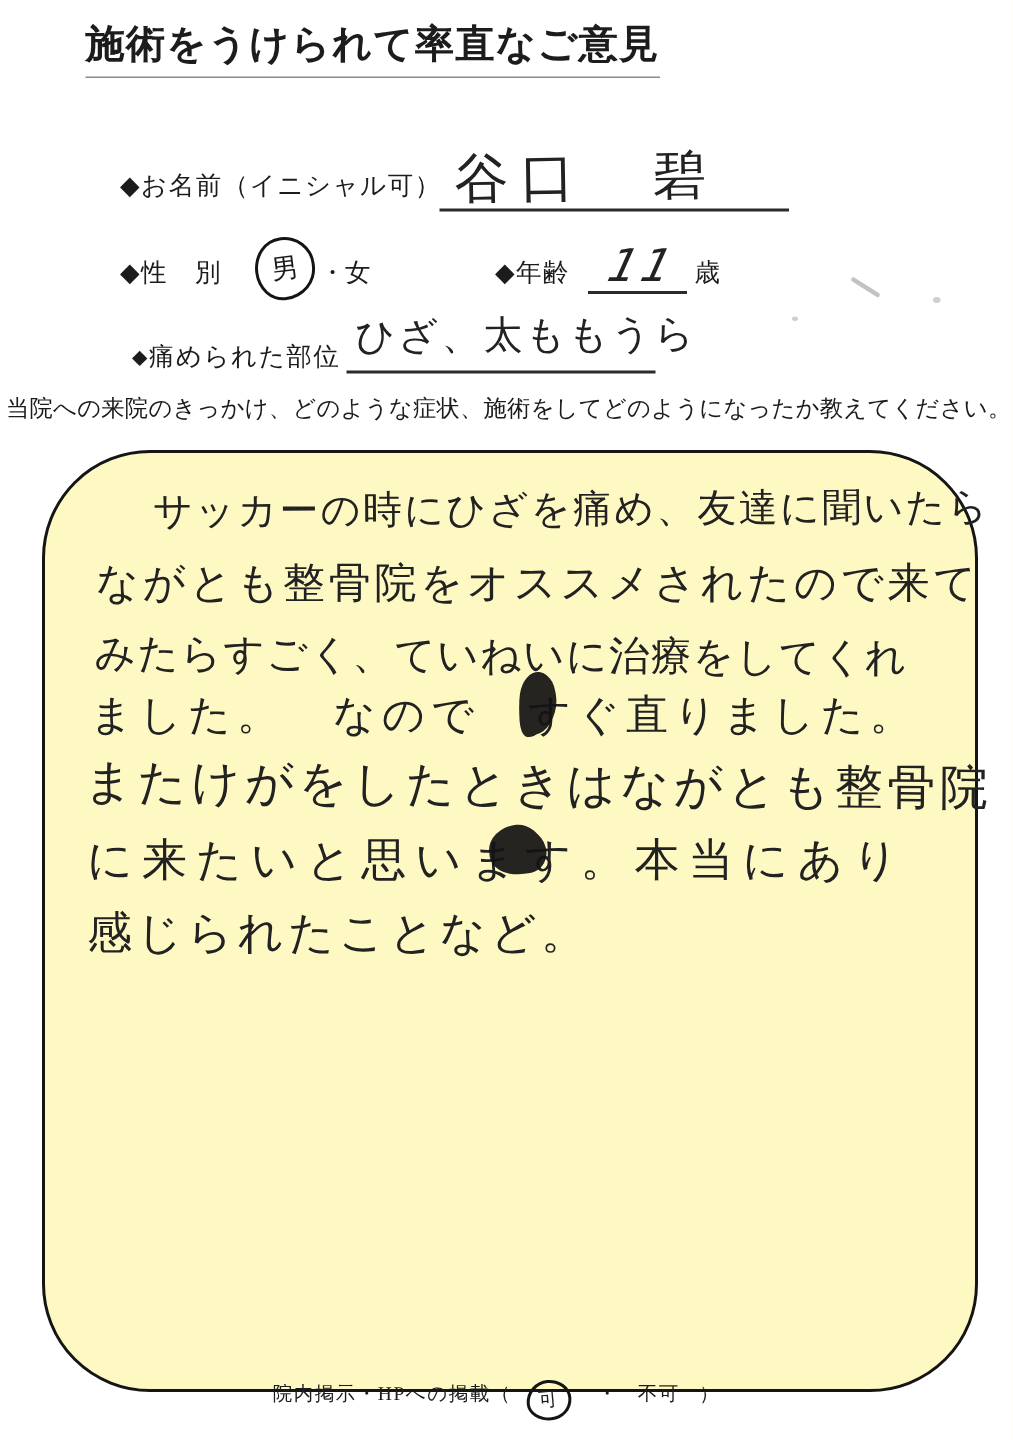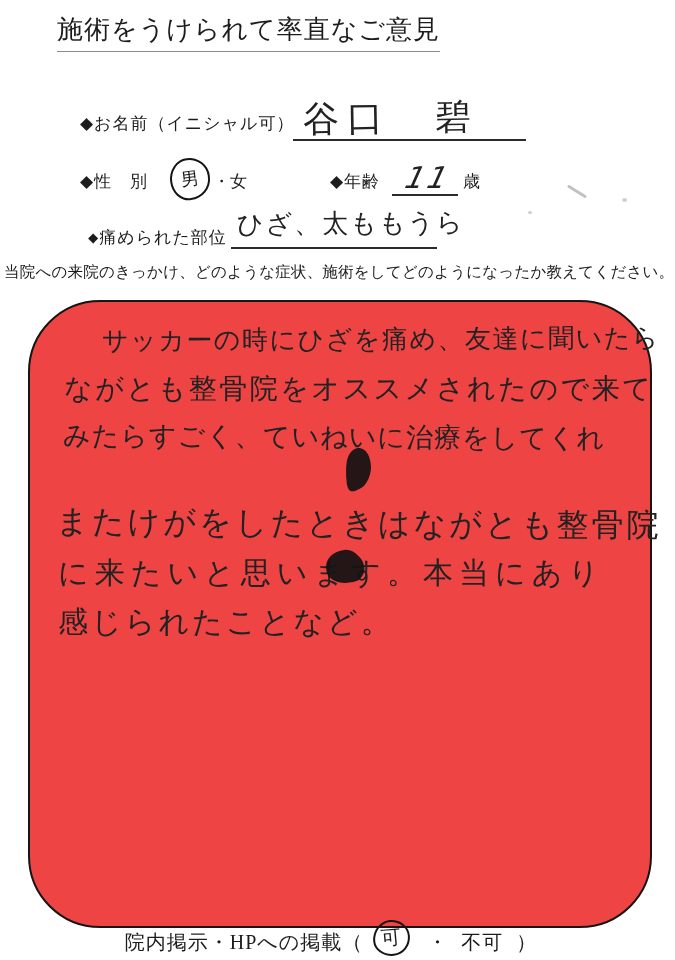--- a/index.html
+++ b/index.html
@@ -14,21 +14,21 @@
     font-family: "Liberation Serif", "DejaVu Serif", serif;
   }
   .abs { position: absolute; }
   .print { font-family: "Liberation Serif", "DejaVu Serif", serif; color: #1c1c1c; }
   .hand {
     font-family: "DejaVu Sans", sans-serif;
     color: #222222;
     white-space: nowrap;
   }
   .title {
-    font-weight: normal;
+    font-weight: bold;
     font-size: 26px;
     letter-spacing: 1px;
     display: inline-block;
     white-space: nowrap;
   }
   .t1 { left: 57px; top: 12px; padding-bottom: 4px; border-bottom: 1.5px solid #8a8a8a; }
   .t2 { left: 130px; top: 52px; padding-bottom: 5px; border-bottom: 2px solid #2a2a2a; }
   .label { font-size: 17px; letter-spacing: 1px; white-space: nowrap; }
   .uline { height: 0; border-bottom: 2px solid #2b2b2b; }
   .name-value { left: 303px; top: 94px; font-size: 36px; letter-spacing: 8px; transform: rotate(-1deg); }
@@ -41,21 +41,21 @@
     transform: rotate(-7deg);
     text-align: center;
   }
   .male-circle { left: 170px; top: 158px; width: 40px; height: 42px; line-height: 38px; font-size: 18px; }
   .male-circle .inner { font-family: "Liberation Serif", serif; }
   .comment-box {
     left: 28px; top: 300px;
     width: 624px; height: 628px;
     border: 2.5px solid #151515;
     border-radius: 72px;
-    background: #ef4444;
+    background: #fef9c3;
   }
   .cline { position: absolute; white-space: nowrap; }
   .cl0 { left: 72px;  top: 20px;  font-size: 26px; letter-spacing: 1.5px; transform: rotate(-0.3deg); }
   .cl1 { left: 34px;  top: 68px;  font-size: 28px; letter-spacing: 2.5px; }
   .cl2 { left: 33px;  top: 117px; font-size: 27px; letter-spacing: 1px; transform: rotate(0.3deg); }
   .cl3 { left: 30px;  top: 156px; font-size: 28px; letter-spacing: 4px; }
   .cl4 { left: 26px;  top: 200px; font-size: 32px; letter-spacing: 3px; transform: rotate(0.4deg); }
   .cl5 { left: 28px;  top: 251px; font-size: 30px; letter-spacing: 6px; }
   .cl6 { left: 28px;  top: 300px; font-size: 30px; letter-spacing: 3px; }
   .scribble {
@@ -79,22 +79,22 @@
     left: 566px; top: 190px; width: 22px; height: 3px;
     background: #9a9a9a; opacity: 0.6;
     transform: rotate(32deg);
     border-radius: 2px;
   }
   .smudge-dot { background: #a8a8a8; opacity: 0.55; border-radius: 50%; }
   .sd1 { left: 622px; top: 198px; width: 5px; height: 4px; }
   .sd2 { left: 528px; top: 211px; width: 4px; height: 3px; }
   .footer {
     left: 0; top: 920px; width: 675px;
-    display: flex; justify-content: center; align-items: flex-end;
-    font-size: 20px; letter-spacing: 1px;
+    display: flex; justify-content: center; align-items: flex-start;
+    font-size: 13px; letter-spacing: 1px;
   }
   .footer .gap { margin: 0 13px; }
   .allow-circle {
     border: 2.5px solid #141414;
     border-radius: 50% 50% 48% 52% / 55% 48% 52% 45%;
     transform: rotate(-5deg);
     padding: 2px 6px 3px 6px;
     margin: 0 4px 0 10px;
     display: inline-block;
   }
@@ -130,20 +130,21 @@
   <div class="abs smudge-line"></div>
   <div class="abs smudge-dot sd1"></div>
   <div class="abs smudge-dot sd2"></div>
 
   <div class="abs print instruction" style="left:4px; top:262px;">当院への来院のきっかけ、どのような症状、施術をしてどのようになったか教えてください。</div>
 
   <div class="abs comment-box">
     <div class="cline hand cl0">サッカーの時にひざを痛め、友達に聞いたら</div>
     <div class="cline hand cl1">ながとも整骨院をオススメされたので来て</div>
     <div class="cline hand cl2">みたらすごく、ていねいに治療をしてくれ</div>
+    <div class="cline hand cl3">ました。　なので　すぐ直りました。</div>
     <div class="cline hand cl4">またけがをしたときはながとも整骨院</div>
     <div class="cline hand cl5">に来たいと思います。本当にあり</div>
     <div class="cline hand cl6">感じられたことなど。</div>
     <span class="scribble scr1"></span>
     <span class="scribble scr2"></span>
   </div>
 
   <div class="abs footer print">
     <span>院内掲示・HPへの掲載（</span>
     <span class="allow-circle">

